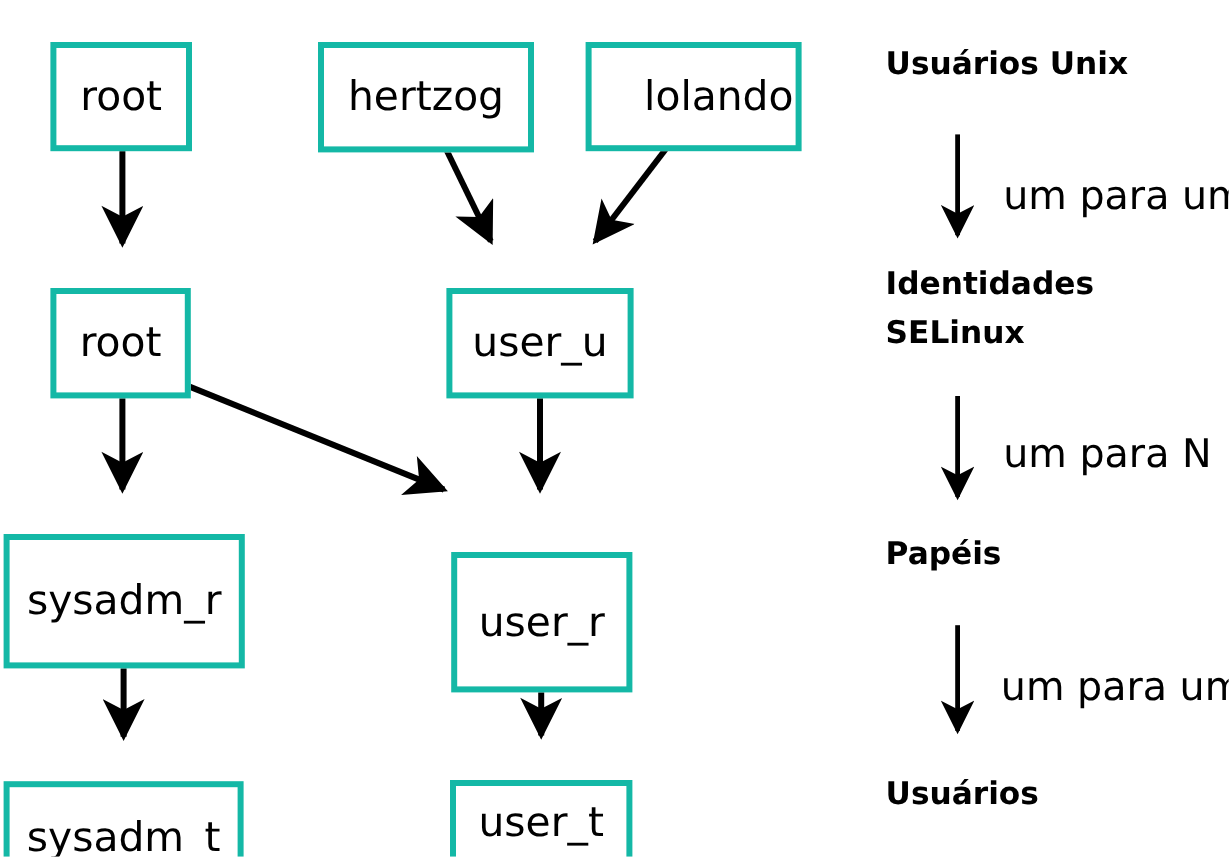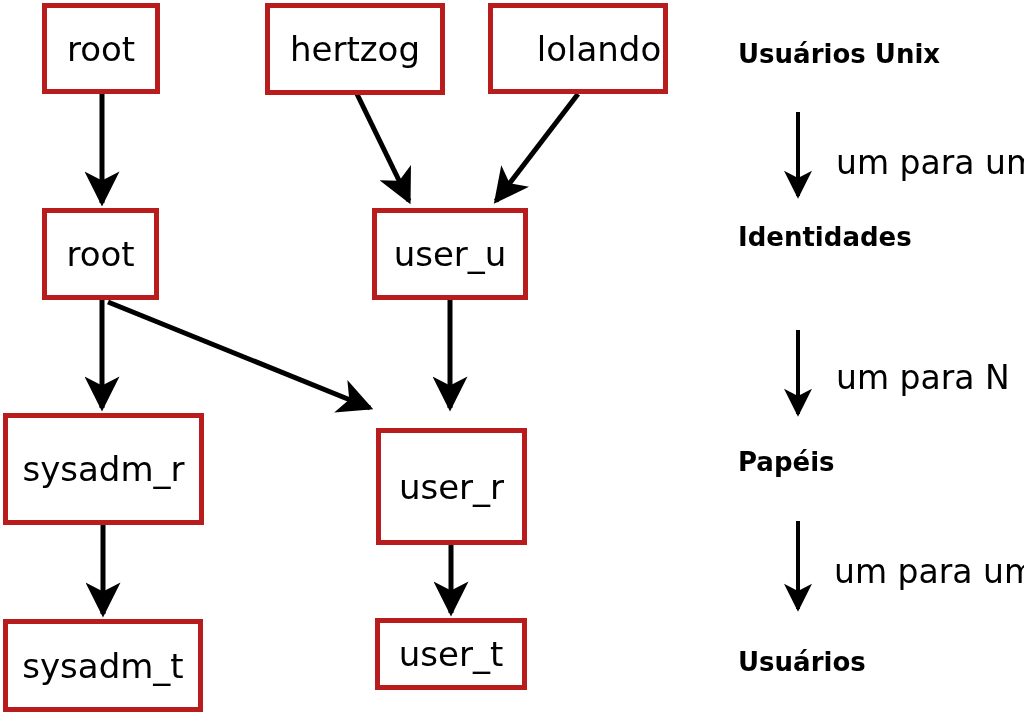--- a/index.html
+++ b/index.html
@@ -18,28 +18,29 @@
   .arrows-layer {
     position: absolute;
     left: 0;
     top: 0;
     width: 1024px;
     height: 714px;
   }
   .node {
     position: absolute;
     box-sizing: border-box;
-    border: 5px solid #b91c1c;
+    border: 5px solid #14b8a6;
     background: #ffffff;
     display: flex;
     align-items: center;
     justify-content: center;
     font-size: 34px;
     color: #000000;
     white-space: nowrap;
+    margin-top: 32px;
   }
   .legend-label {
     position: absolute;
     color: #000000;
     white-space: nowrap;
   }
   .legend-heading {
     font-weight: bold;
     font-size: 26px;
     line-height: 41px;
@@ -103,20 +104,21 @@
   <div class="node" id="n-role-user-r">user_r</div>
   <div class="node" id="n-domain-sysadm-t">sysadm_t</div>
   <div class="node" id="n-domain-user-t">user_t</div>
 
   <div class="legend-label legend-heading" id="l-unix-users">Usuários Unix</div>
 
   <div class="legend-label legend-mapping" id="l-mapping-1">um para um</div>
 
   <div class="legend-label legend-heading" id="l-identities">
     <div>Identidades</div>
+    <div>SELinux</div>
   </div>
 
   <div class="legend-label legend-mapping" id="l-mapping-2">um para N</div>
 
   <div class="legend-label legend-heading" id="l-roles">Papéis</div>
 
   <div class="legend-label legend-mapping" id="l-mapping-3">um para um</div>
 
   <div class="legend-label legend-heading" id="l-domain">Usuários</div>
 

